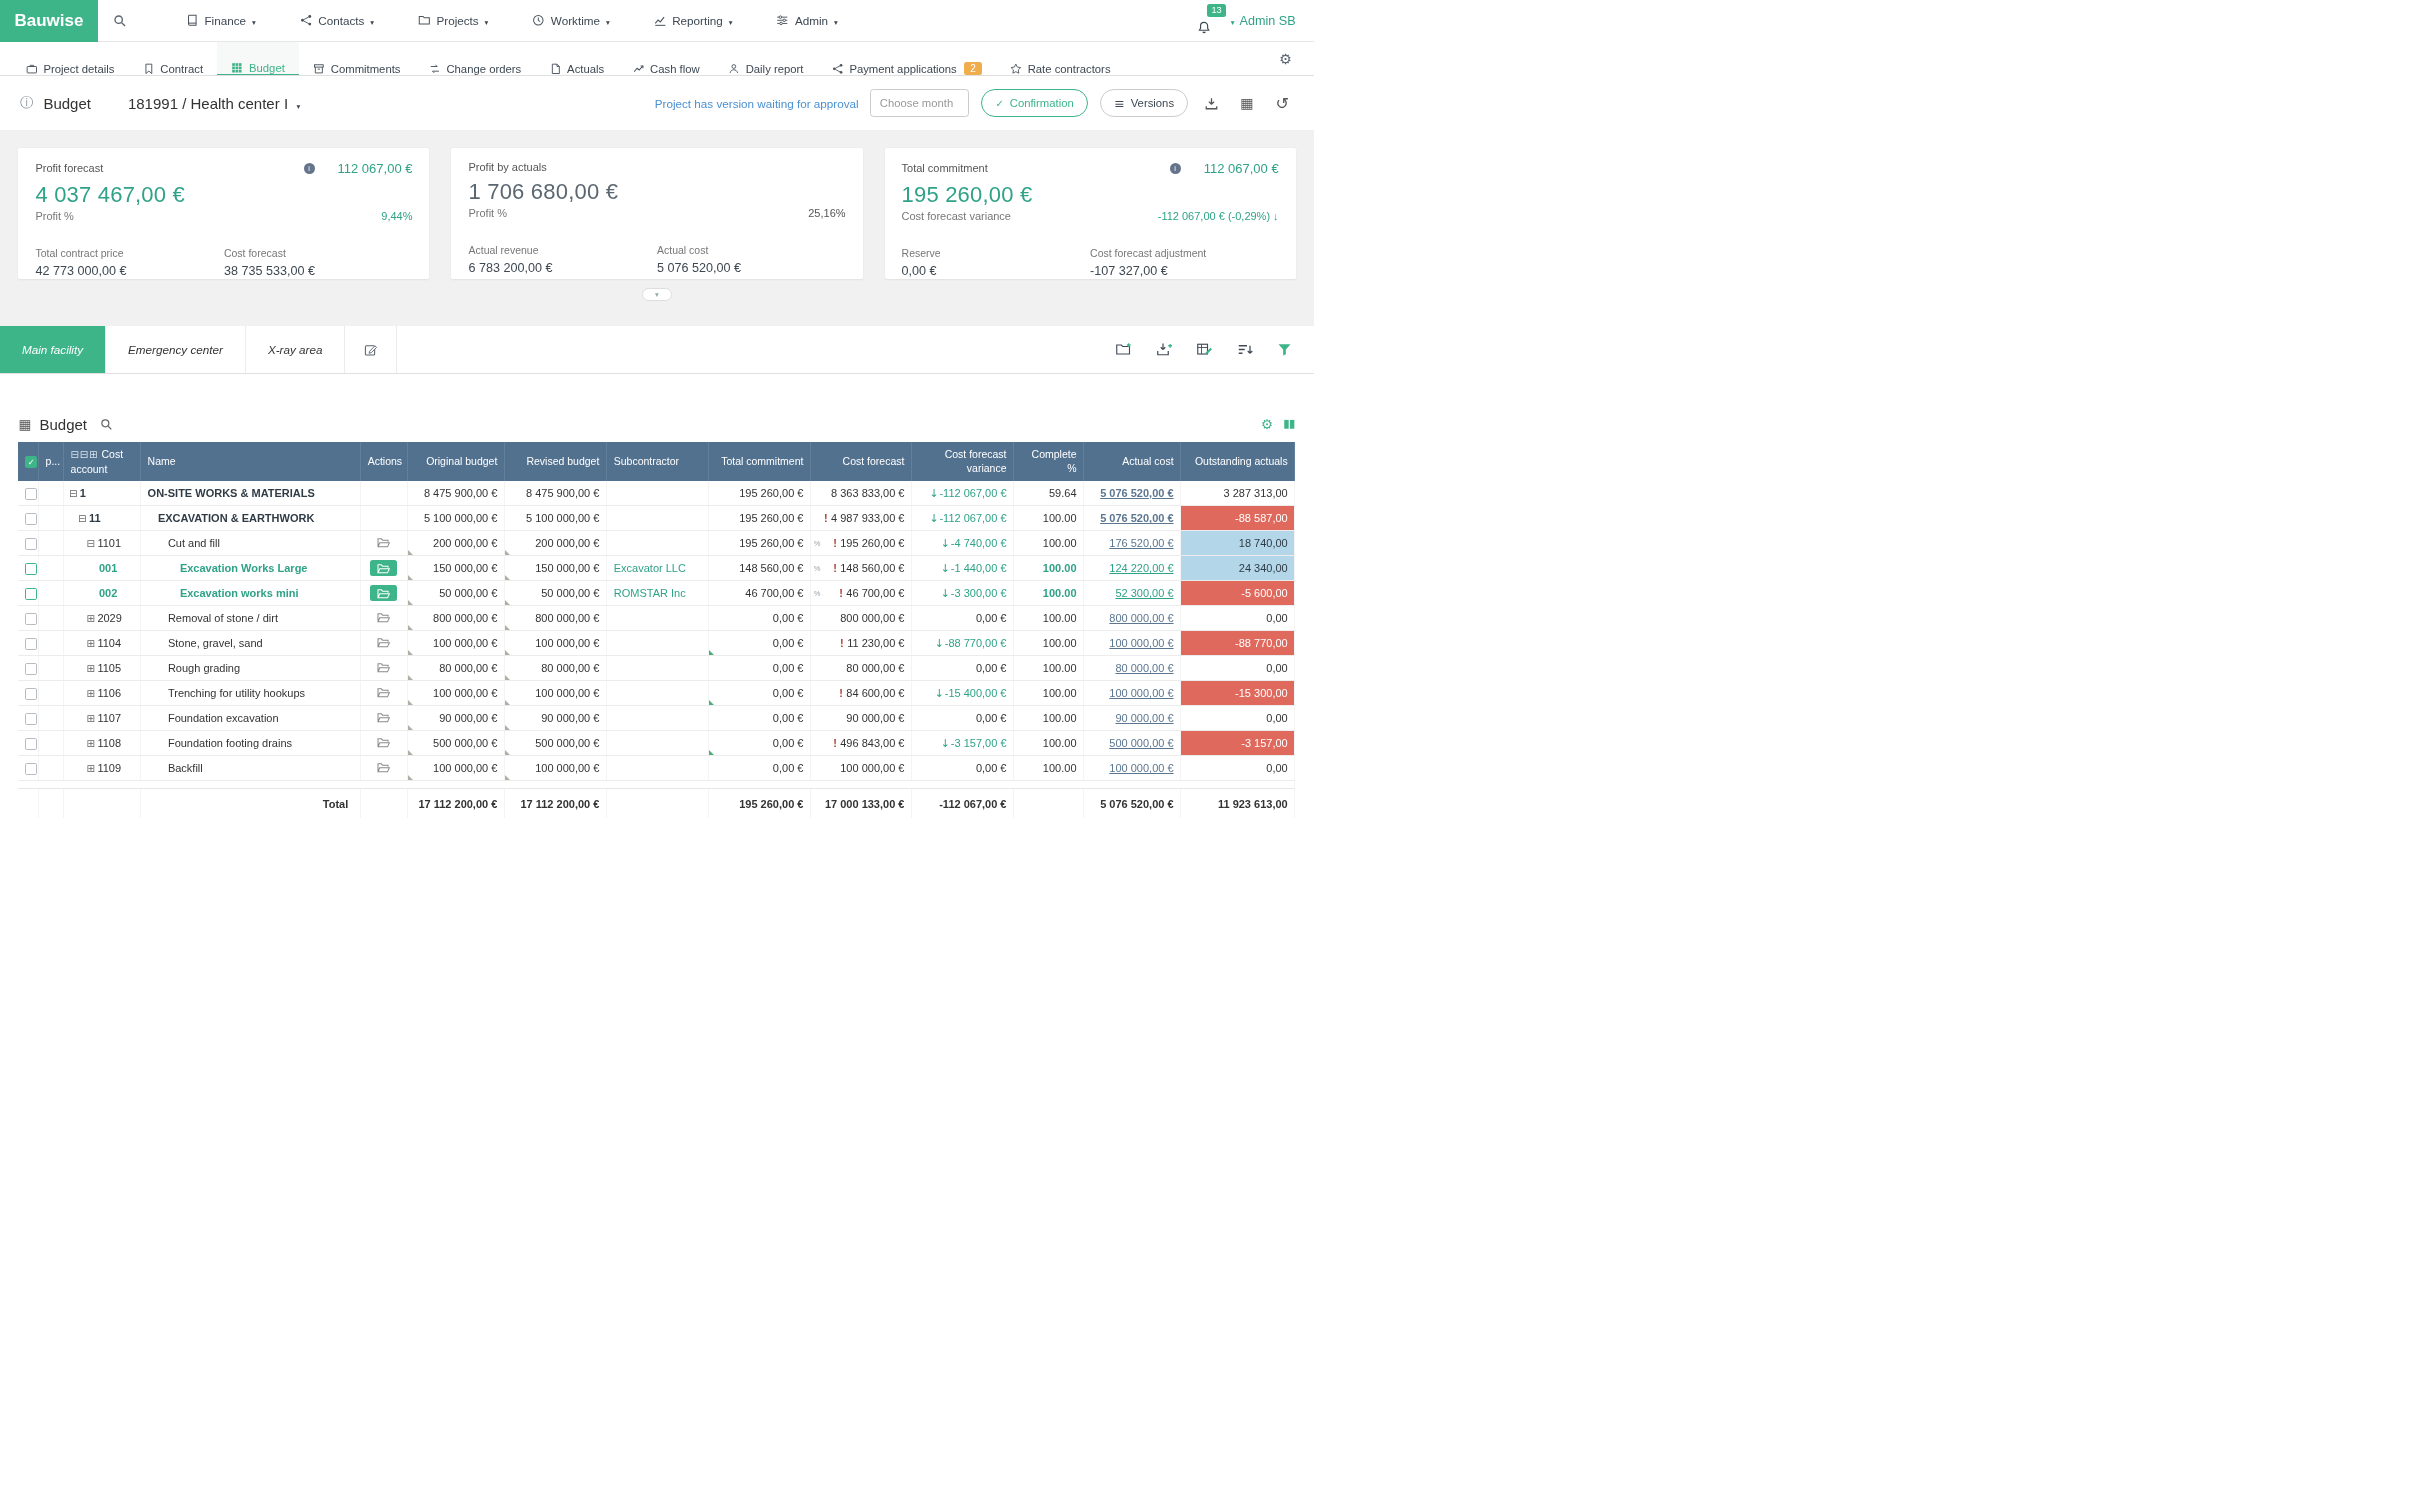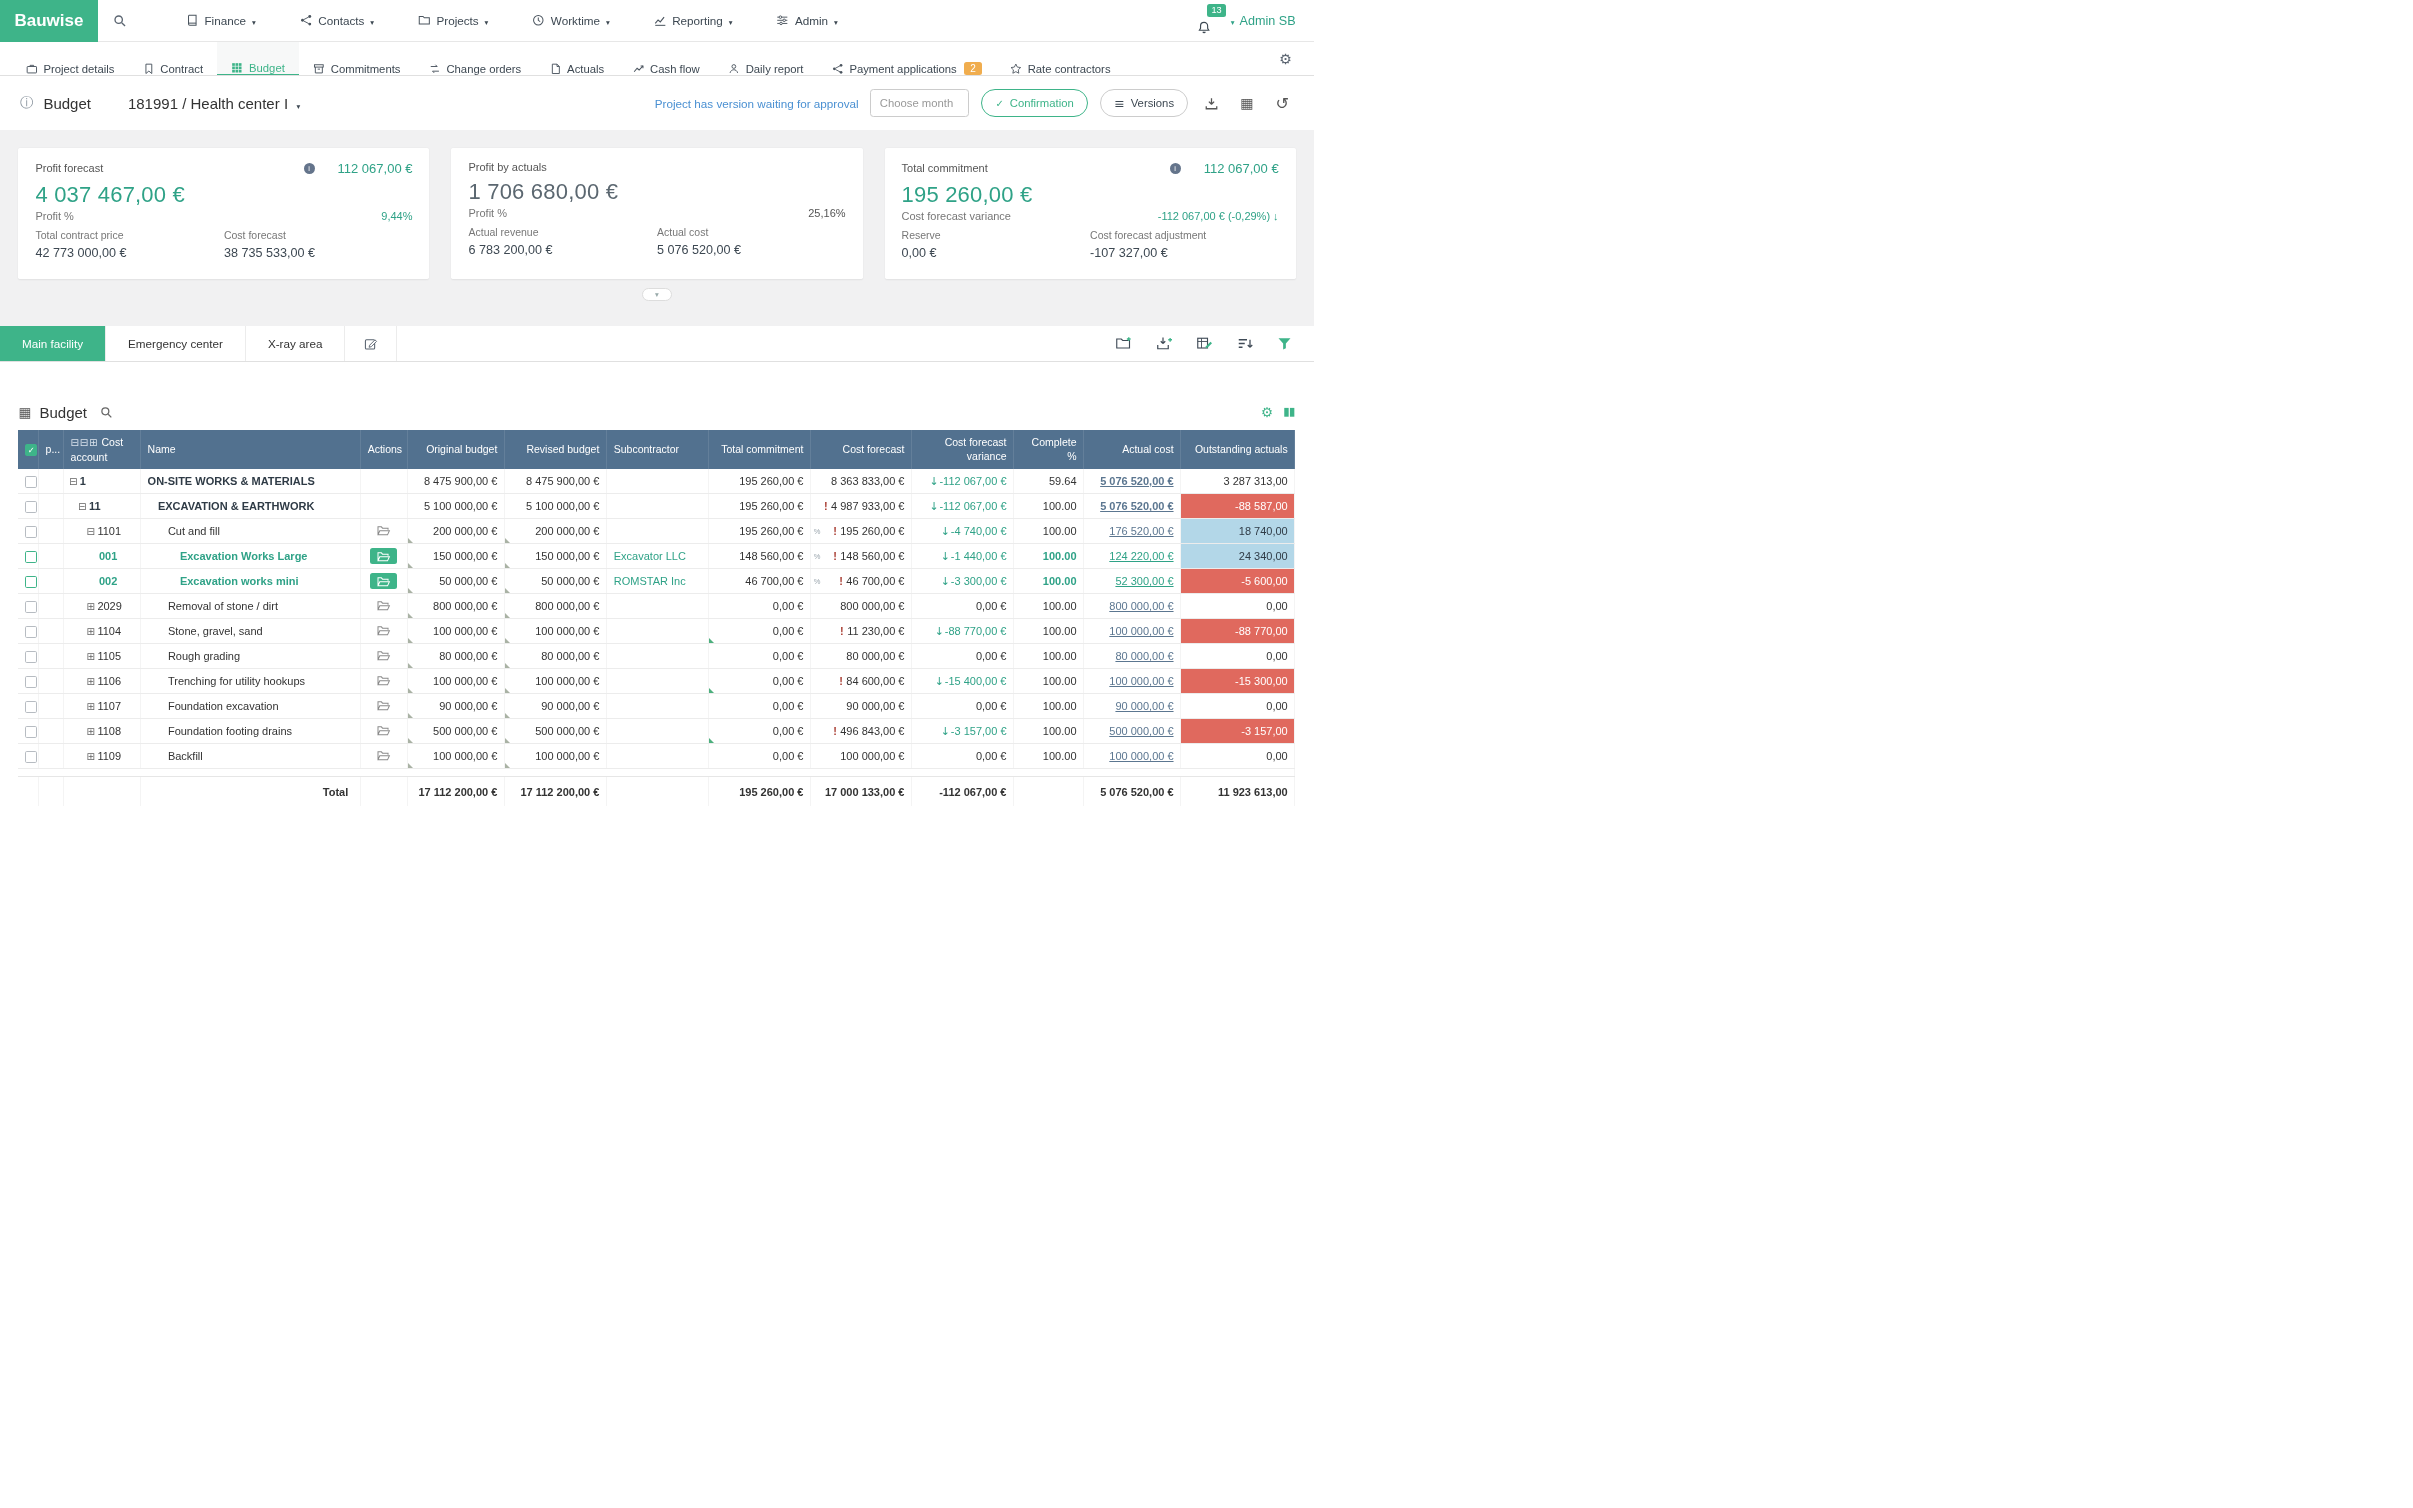--- a/index.html
+++ b/index.html
@@ -63,31 +63,31 @@
   .card-title{font-size:11px;color:#555;}
   .card-info{display:flex;align-items:center;gap:23px;font-size:13px;}
   .info-dot{width:11px;height:11px;border-radius:50%;background:#64748b;color:#fff;font-size:7.5px;line-height:11px;text-align:center;display:inline-block;}
   .info-dot::before{content:"i";}
   .amount{font-size:22px;margin-top:5.9px;color:#5b6770;letter-spacing:0.2px;}
   .amt-teal{color:var(--tealtext);}
   .subrow{display:flex;justify-content:space-between;margin-top:2.5px;font-size:11px;}
   .mut{color:#777;}
   .tealtxt{color:var(--tealtext);}
   .darktxt{color:#555;}
-  .cols{display:flex;margin-top:7px;}
+  .cols{display:flex;margin-top:25px;}
   .col{flex:1;}
   .col .lbl{font-size:10.5px;color:#777;}
   .col .val{font-size:12.6px;color:#3d4852;margin-top:4.2px;}
   .donut{position:absolute;top:13.4px;right:17px;width:44px;height:44px;border-radius:50%;}
   .card4 .cols{margin-top:28.5px;}
   .collapse-pill{width:30px;height:13.4px;margin:8.4px auto 0;border:0.8px solid #ddd;border-radius:7.5px;background:#fff;color:#9aa;display:flex;align-items:center;justify-content:center;cursor:pointer;}
   .collapse-pill::before{content:"▾";font-family:"DejaVu Sans",sans-serif;font-size:7.5px;}
 
   
-  .facbar{height:36px;display:flex;align-items:stretch;background:#fff;border-bottom:0.8px solid #e0e0e0;}
+  .facbar{height:48px;display:flex;align-items:stretch;background:#fff;border-bottom:0.8px solid #e0e0e0;font-style:italic;}
   .ftab{display:flex;align-items:center;padding:0 22px;font-size:11.7px;color:#333;border-right:0.8px solid #ececec;cursor:pointer;background:#fff;}
   .ftab.active{background:var(--teal);color:#fff;}
   .ftab-edit{display:flex;align-items:center;padding:0 18.4px;border-right:0.8px solid #ececec;cursor:pointer;}
   .fac-icons{margin-left:auto;display:flex;align-items:center;gap:23.5px;padding-right:22px;}
   .fic{cursor:pointer;}
 
   
   .tablewrap{padding:39px 18.4px 0;background:#fff;}
   .ttitle-row{display:flex;align-items:center;gap:8.4px;margin-bottom:6.7px;height:22px;}
   .grid-glyph{font-size:13.4px;color:#555;}

